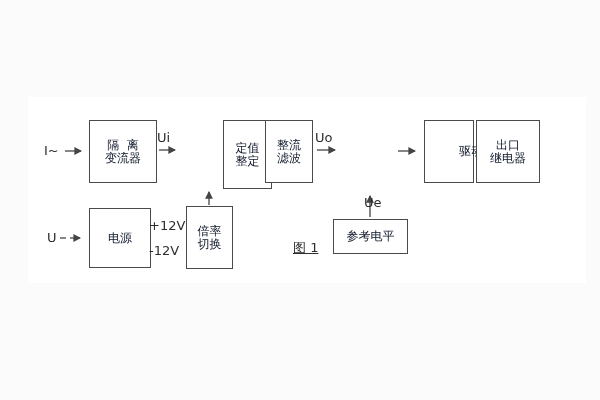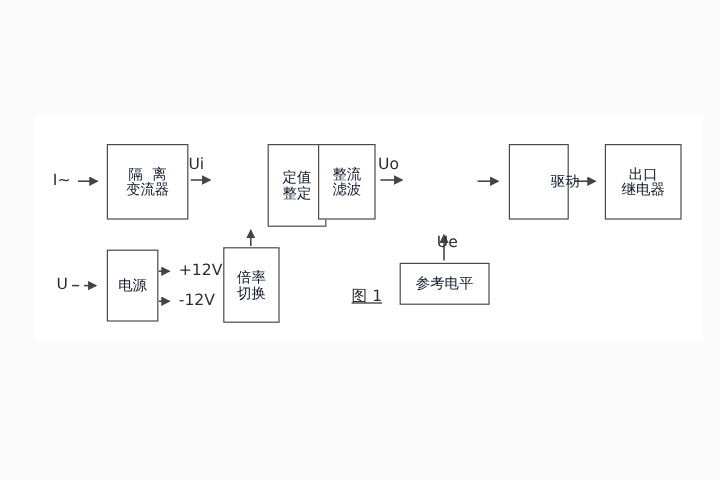--- a/index.html
+++ b/index.html
@@ -35,23 +35,23 @@
     white-space: pre;
   }
   .lbl.center { }
 
   
   #b-isolation { left: 89px;  top: 120px; width: 68px; height: 63px; }
   #b-setting   { left: 185px; top: 120px; width: 49px; height: 69px; margin-left: 38px; }
   #b-rectifier { left: 265px; top: 120px; width: 48px; height: 63px; }
   #b-level     { left: 344px; top: 120px; width: 49px; height: 63px; }
   #b-drive     { left: 424px; top: 120px; width: 50px; height: 63px; padding-left: 44px; }
-  #b-relay     { left: 504px; top: 120px; width: 64px; height: 63px; }
+  #b-relay     { left: 476px; top: 120px; width: 64px; height: 63px; }
   
-  #b-power     { left: 89px;  top: 208px; width: 43px; height: 60px; }
+  #b-power     { left: 89px;  top: 208px; width: 62px; height: 60px; }
   #b-ratio     { left: 186px; top: 206px; width: 47px; height: 63px; }
   #b-ref       { left: 333px; top: 219px; width: 75px; height: 35px; }
 
   
   #l-i    { left: 44px;  top: 144px; }
   #l-u    { left: 47px;  top: 231px; }
   #l-ui   { left: 157px; top: 131px; width: 24px; }
   #l-uo   { left: 315px; top: 131px; width: 26px; }
   #l-ue   { left: 364px; top: 196px; }
   #l-p12  { left: 149px; top: 219px; }

